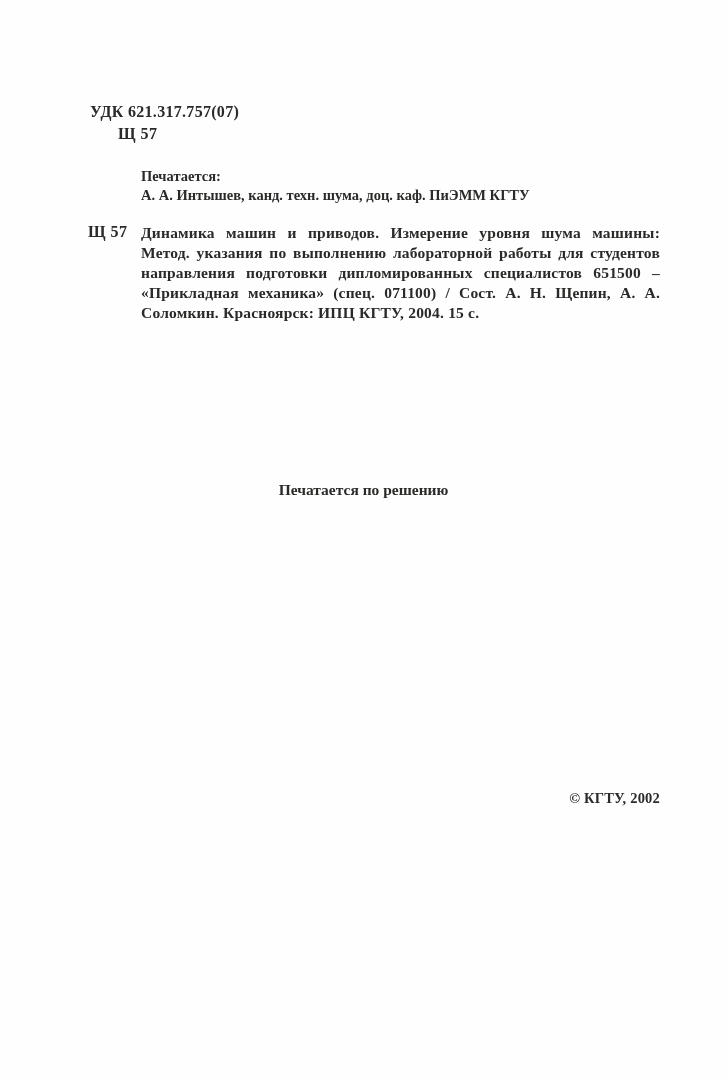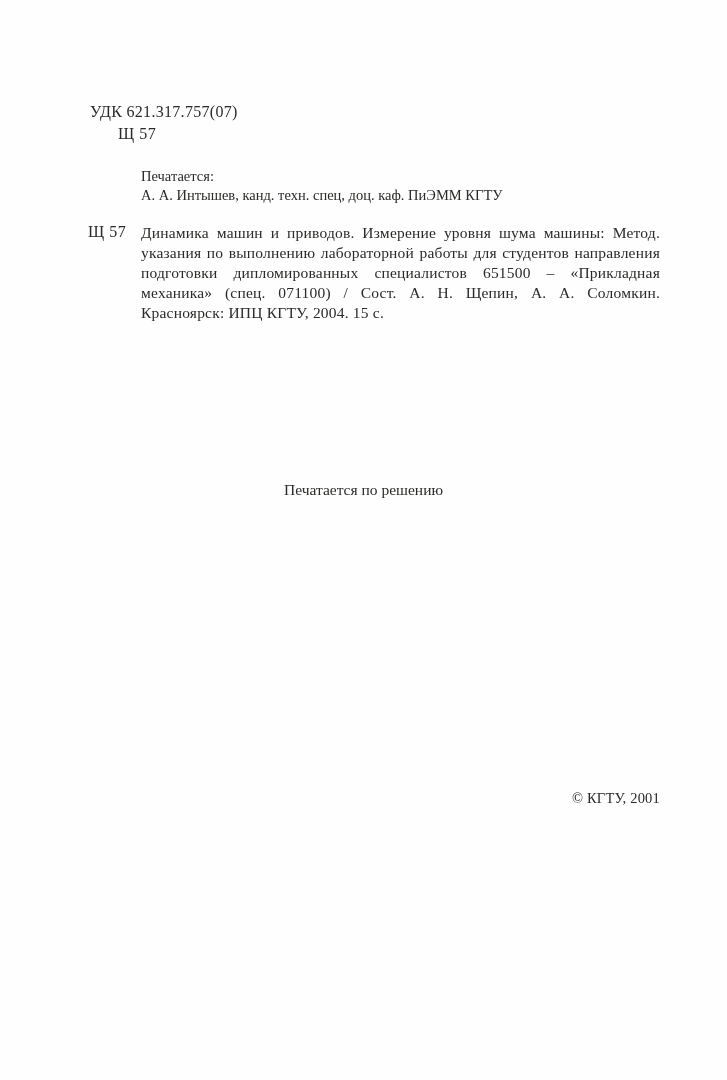--- a/index.html
+++ b/index.html
@@ -12,20 +12,21 @@
     position: relative;
     background: #fdfdfc;
     font-family: "Liberation Serif", "DejaVu Serif", serif;
     color: #2a2a28;
     overflow: hidden;
   }
   .page {
     position: absolute;
     inset: 0;
     background: #fefefe;
+    font-weight: bold;
   }
   .udk-line {
     position: absolute;
     left: 90px;
     top: 103px;
     font-size: 16px;
     letter-spacing: 0.3px;
     white-space: nowrap;
   }
   .classmark-line {
@@ -95,27 +96,27 @@
 <body>
 
 <div class="page">
 
   <div class="udk-line">УДК 621.317.757(07)</div>
 
   <div class="classmark-line">Щ 57</div>
 
   <div class="reviewer-block">
     <span class="reviewer-label">Печатается:</span>
-    <span class="reviewer-name">А. А. Интышев, канд. техн. спец, доц. каф. ПиЭММ  КГТУ</span>
+    <span class="reviewer-name">А. А. Интышев, канд. техн. шума, доц. каф. ПиЭММ  КГТУ</span>
   </div>
 
   <div class="entry-block">
     <span class="entry-mark">Щ 57</span>
     <p class="entry-text">Динамика машин и приводов. Измерение уровня шума машины: Метод. указания по выполнению лабораторной работы для студентов направления подготовки дипломированных специалистов 651500 – «Прикладная механика» (спец. 071100) / Сост. А. Н. Щепин, А. А. Соломкин. Красноярск: ИПЦ КГТУ, 2004. 15 с.</p>
   </div>
 
   <div class="print-note">
     <span>Печатается по решению</span>
   </div>
 
-  <div class="copyright-line">© КГТУ, 2001</div>
+  <div class="copyright-line">© КГТУ, 2002</div>
 
 </div>
 
 </body></html>

